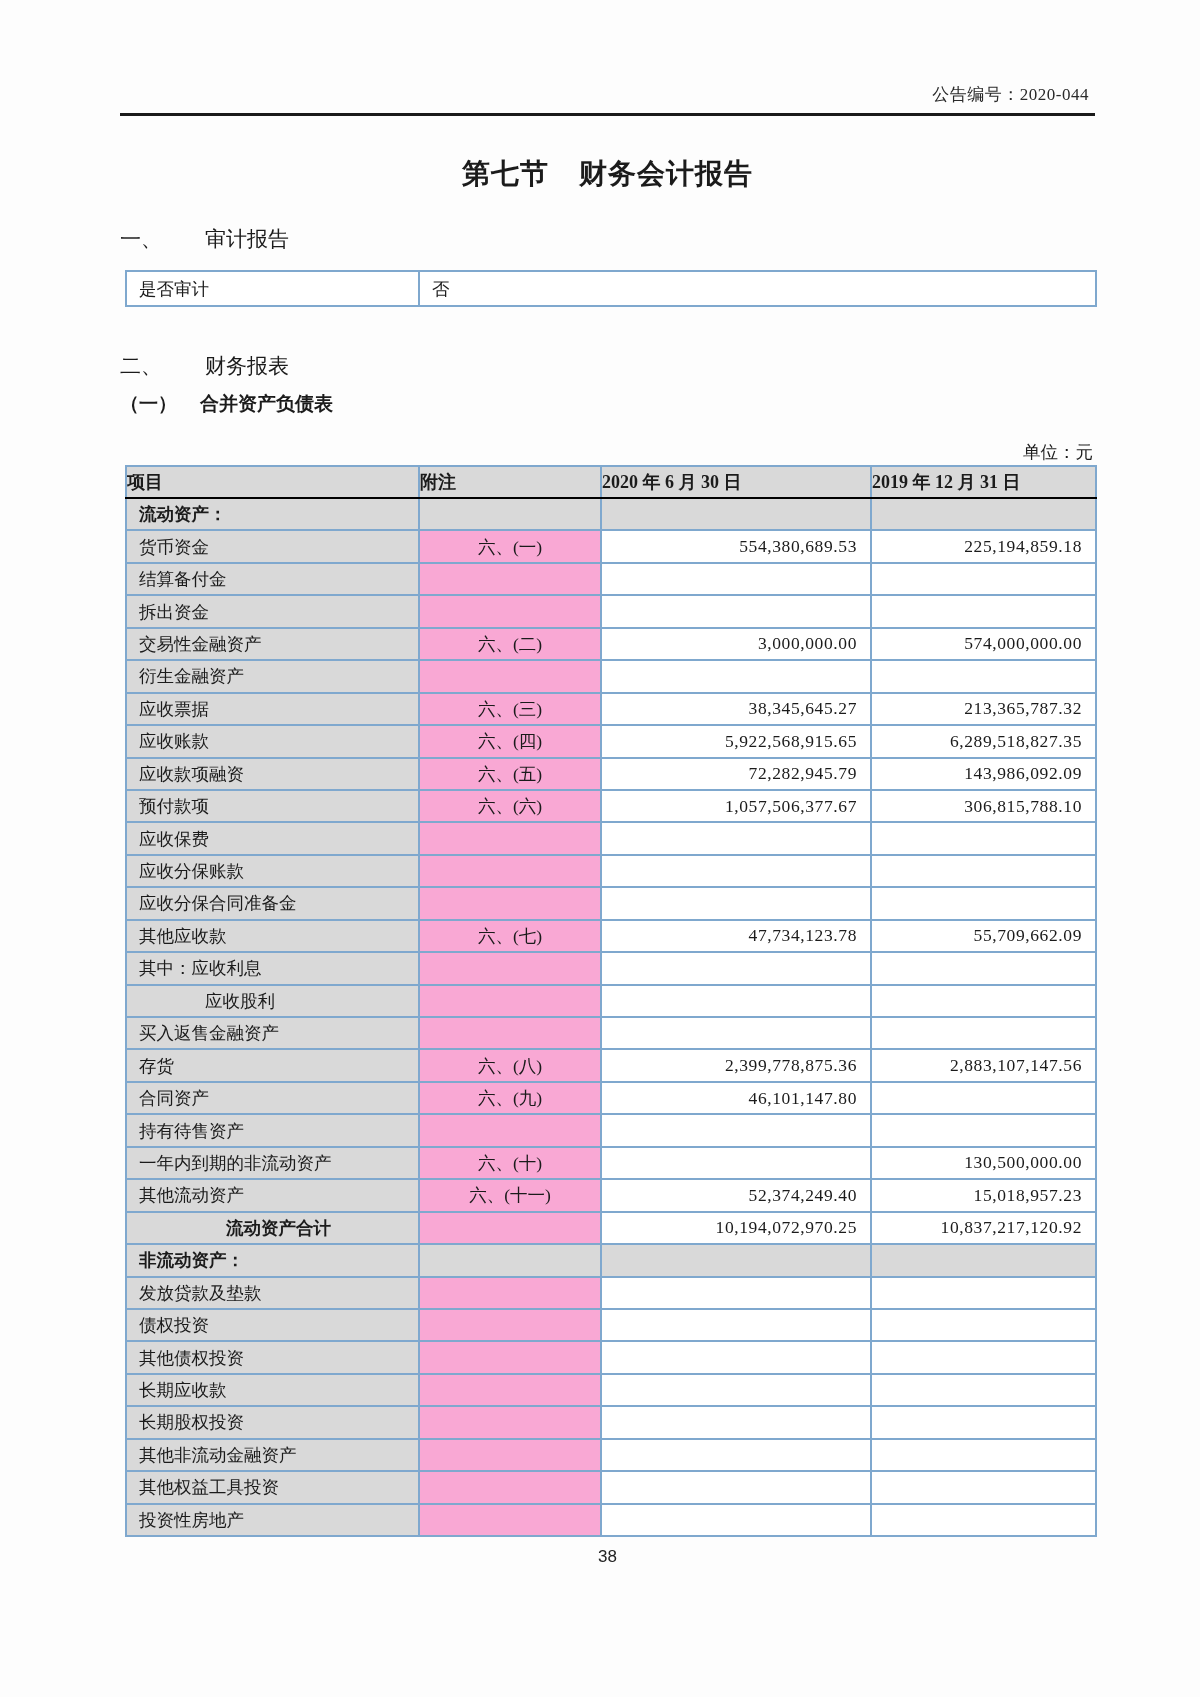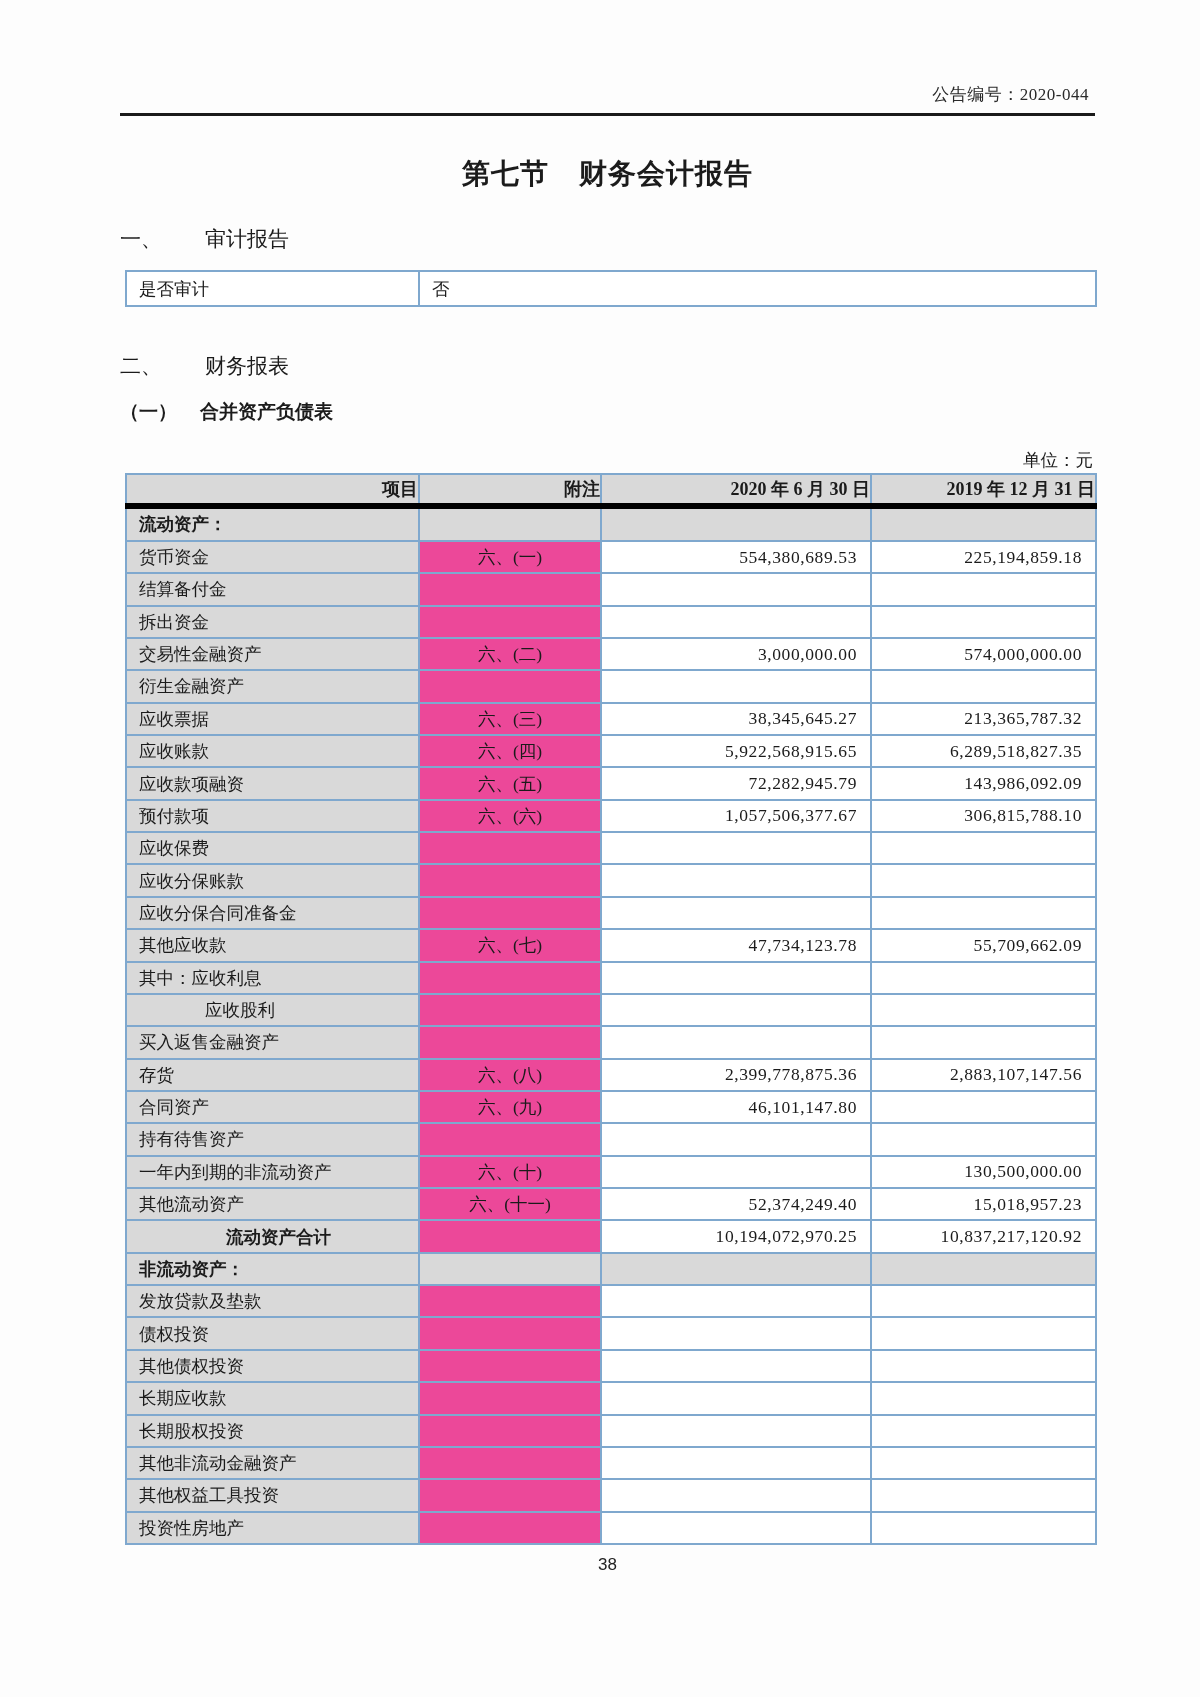--- a/index.html
+++ b/index.html
@@ -34,21 +34,21 @@
   }
   .doc-title .gap { display:inline-block; width:30px; }
 
   .h2 {
     font-size:21px; line-height:26px; font-weight:normal;
     font-family:"Liberation Sans","DejaVu Sans",sans-serif;
   }
   .h2-audit { margin-top:36px; }
   .h2-statements { margin-top:46px; }
   .h3 {
-    margin-top:20px;
+    margin-top:12px;
     font-size:19px; line-height:25px; font-weight:bold;
     font-family:"Liberation Sans","DejaVu Sans",sans-serif;
   }
   .sec-num { display:inline-block; width:85px; }
   .h3 .sec-num { width:80px; }
 
   table { border-collapse:collapse; table-layout:fixed;border-radius:12px; }
 
   .audit-table {
     margin-top:18px; margin-left:5px;
@@ -75,27 +75,27 @@
   }
   .bs-table th, .bs-table td {
     border:2px solid #7fa8ce;
     vertical-align:middle;
     font-size:17.5px;
     overflow:hidden; white-space:nowrap;
   }
   .bs-table thead th {
     background:#d9d9d9;
     font-weight:bold;
-    text-align:right;
-    border-bottom:6px solid #000000;
+    text-align:left;
+    border-bottom:2px solid #000000;
     font-size:18px;
     height:32px;
   }
   .cell-label { background:#d9d9d9; text-align:left; padding:0 4px 0 12px;font-family:Liberation Mono, monospace; }
-  .cell-note  { background:#ec4899; text-align:center; padding:0 4px; }
+  .cell-note  { background:#f9a8d4; text-align:center; padding:0 4px; }
   .cell-num   { background:#ffffff; text-align:right; padding:0 13px 0 4px;
                 font-size:17px; letter-spacing:0.6px; }
   tr.row-section td { background:#d9d9d9; font-weight:bold; }
   tr.row-total .cell-label { font-weight:bold; text-align:center; padding-left:16px; }
   td.cell-indent { padding-left:78px; }
 
   .page-num {
     margin-top:9px;
     text-align:center;
     font-size:17px; line-height:22px;

